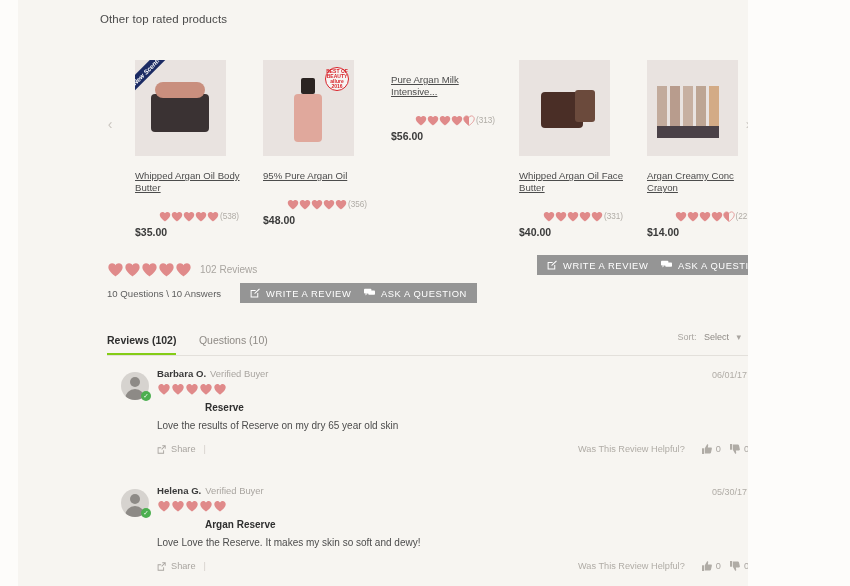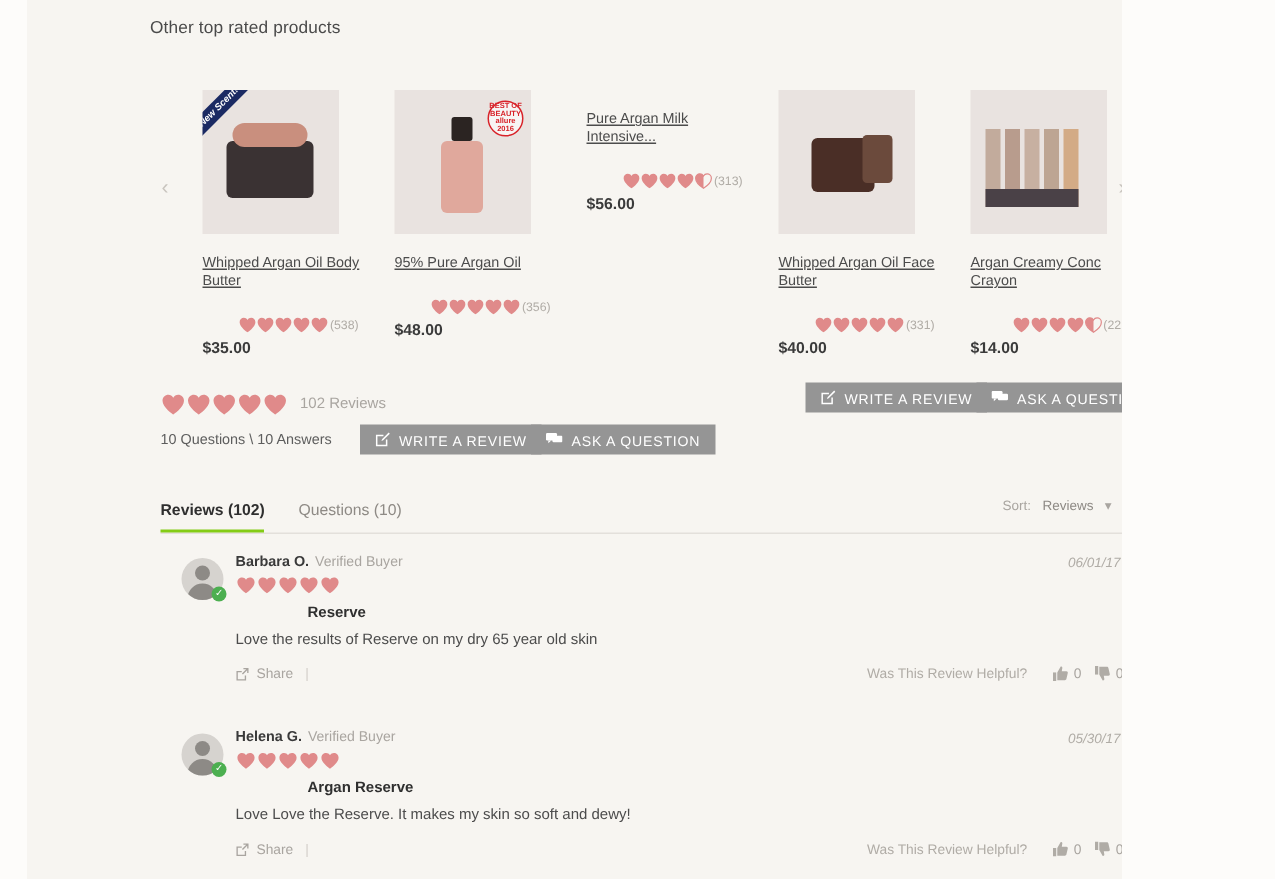--- a/index.html
+++ b/index.html
@@ -211,21 +211,21 @@
   .review-title {
     margin-top: 7px;
     font-size: 10px; font-weight: bold; color: #2f2f2f; padding-left: 48px;
   }
   .review-text {
     margin-top: 6px;
     font-size: 10px; color: #4c4c4c; line-height: 14px;
   }
   .review-date {
     position: absolute; right: 2px; top: 2px;
-    font-size: 9px; color: #b0aca6; font-style: italic;
+    font-size: 9px; color: #b0aca6;
   }
   .review-footer {
     position: absolute; left: 50px; width: 592px;
     font-size: 9.2px; color: #b0aca6;
   }
   #review-footer-0 { top: 76px; }
   #review-footer-1 { top: 76px; }
   .share-link {
     display: inline-flex; align-items: center;
     color: #a9a5a0; cursor: pointer;
@@ -430,21 +430,21 @@
           </svg>
         </span>
         <span>ASK A QUESTION</span>
       </div>
 
       <div id="tabs-row">
         <span class="tab active">Reviews (102)</span>
         <span class="tab">Questions (10)</span>
         <span id="sort-control">
           <span>Sort:</span>
-          <span id="sort-value">Reviews</span>
+          <span id="sort-value">Select</span>
           <span>▾</span>
         </span>
       </div>
 
       <div class="review" id="review-0">
         <div class="avatar-wrap">
           <div class="avatar">
             <div class="head"></div>
               <div class="body"></div>
           </div>

